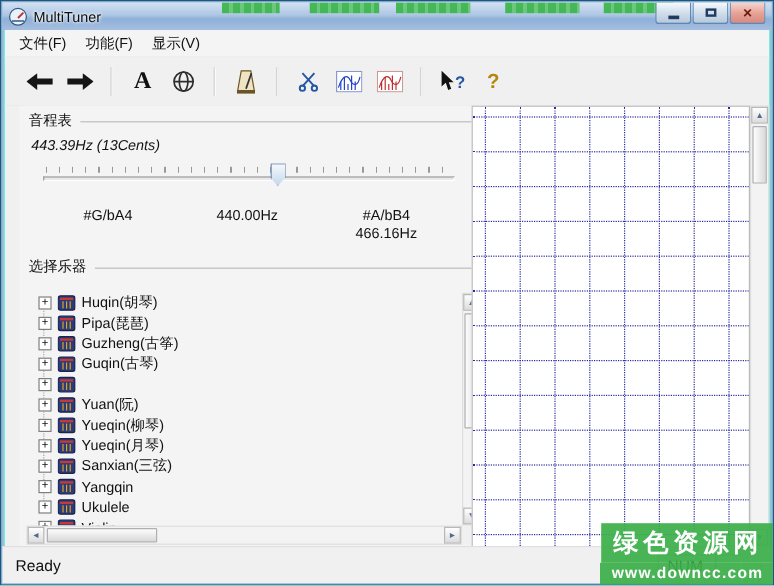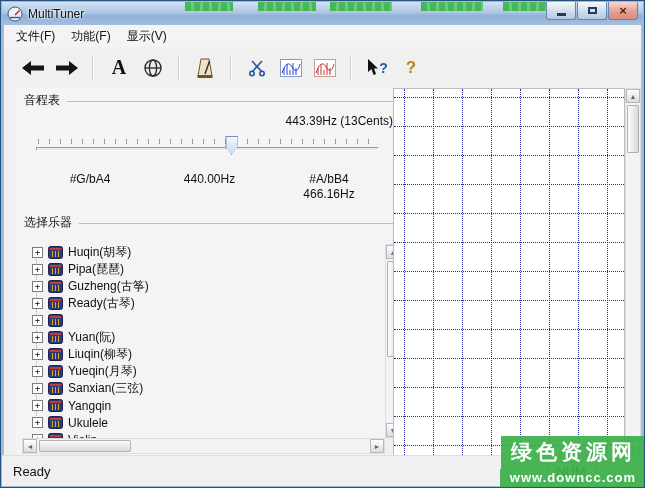--- a/index.html
+++ b/index.html
@@ -39,30 +39,30 @@
   .q-blue{font-size:14px;font-weight:bold;color:#2456a4;}
   .q-gold{font-size:17px;font-weight:bold;color:#b8860b;}
 
   
   .client{position:absolute;left:3px;right:3px;top:87px;bottom:31px;background:#f0f0f0;}
   .left-panel{position:absolute;left:0;top:0;bottom:0;width:387px;background:#f4f4f4;margin-left:12px;}
   .group-header{position:absolute;left:8px;right:6px;display:flex;align-items:center;gap:7px;}
   .group-header .rule{flex:1;height:1px;background:#bdbdbd;margin-top:2px;}
 
   .slider-block{position:absolute;left:10px;right:10px;top:26px;height:48px;}
-  .slider-value{position:absolute;left:0;right:0;top:0;text-align:right;}
+  .slider-value{position:absolute;left:0;right:0;top:0;text-align:left;font-style:italic;}
   .ticks{position:absolute;left:12px;right:16px;top:25px;height:5px;
          background:repeating-linear-gradient(to right,#9a9a9a 0 1px,transparent 1px 11px);}
   .track{position:absolute;left:10px;right:14px;top:33px;height:2px;background:#e9e9e9;
          border:1px solid #9d9d9d;border-bottom-color:#fff;border-right-color:#fff;}
   .thumb{position:absolute;top:22px;width:11px;height:17px;transform:translateX(-50%);
          background:linear-gradient(#f4f8fc,#c6d8ec);border:1px solid #7191b5;
          clip-path:polygon(0 0,100% 0,100% 62%,50% 100%,0 62%);}
 
-  .note-row{position:absolute;left:10px;right:10px;top:84px;display:flex;justify-content:space-between;padding:0 6px;}
+  .note-row{position:absolute;left:10px;right:10px;top:84px;display:flex;padding:0 6px;}
   .note-col{width:116px;text-align:center;line-height:15px;}
 
   .tree-wrap{position:absolute;left:6px;right:2px;top:156px;bottom:2px;}
   .tree{position:absolute;left:0;top:0;right:16px;bottom:16px;overflow:hidden;}
   .tree::before{content:"";position:absolute;left:14px;top:6px;bottom:12px;border-left:1px dotted #a8a8a8;}
   .tree-row{display:flex;align-items:center;gap:5px;height:17px;padding-left:10px;position:relative;}
   .expander{width:9px;height:9px;border:1px solid #7e7e7e;background:#fff;box-sizing:content-box;
             font-family:"DejaVu Sans Mono",monospace;font-size:9px;line-height:9px;text-align:center;z-index:1;}
   .tree-icon{width:15px;height:15px;display:inline-flex;}
   .tree-label{white-space:nowrap;}
@@ -298,21 +298,21 @@
     <span class="expander">+</span>
     <span class="tree-icon">
       <svg width="15" height="15" viewBox="0 0 15 15">
         <rect x="0.5" y="1.5" width="14" height="12" rx="2" fill="#2b3a78" stroke="#1a2450"></rect>
         <rect x="2" y="3" width="11" height="2" fill="#c23a3a"></rect>
         <line x1="4.5" y1="6" x2="4.5" y2="12" stroke="#e0a520"></line>
         <line x1="7.5" y1="6" x2="7.5" y2="12" stroke="#e0a520"></line>
         <line x1="10.5" y1="6" x2="10.5" y2="12" stroke="#e0a520"></line>
       </svg>
     </span>
-    <span class="tree-label">Ready(古琴)</span>
+    <span class="tree-label">Guqin(古琴)</span>
   </div>
             <div class="tree-row">
     <span class="expander">+</span>
     <span class="tree-icon">
       <svg width="15" height="15" viewBox="0 0 15 15">
         <rect x="0.5" y="1.5" width="14" height="12" rx="2" fill="#2b3a78" stroke="#1a2450"></rect>
         <rect x="2" y="3" width="11" height="2" fill="#c23a3a"></rect>
         <line x1="4.5" y1="6" x2="4.5" y2="12" stroke="#e0a520"></line>
         <line x1="7.5" y1="6" x2="7.5" y2="12" stroke="#e0a520"></line>
         <line x1="10.5" y1="6" x2="10.5" y2="12" stroke="#e0a520"></line>
@@ -336,21 +336,21 @@
     <span class="expander">+</span>
     <span class="tree-icon">
       <svg width="15" height="15" viewBox="0 0 15 15">
         <rect x="0.5" y="1.5" width="14" height="12" rx="2" fill="#2b3a78" stroke="#1a2450"></rect>
         <rect x="2" y="3" width="11" height="2" fill="#c23a3a"></rect>
         <line x1="4.5" y1="6" x2="4.5" y2="12" stroke="#e0a520"></line>
         <line x1="7.5" y1="6" x2="7.5" y2="12" stroke="#e0a520"></line>
         <line x1="10.5" y1="6" x2="10.5" y2="12" stroke="#e0a520"></line>
       </svg>
     </span>
-    <span class="tree-label">Liuqin(柳琴)</span>
+    <span class="tree-label">Yueqin(柳琴)</span>
   </div>
             <div class="tree-row">
     <span class="expander">+</span>
     <span class="tree-icon">
       <svg width="15" height="15" viewBox="0 0 15 15">
         <rect x="0.5" y="1.5" width="14" height="12" rx="2" fill="#2b3a78" stroke="#1a2450"></rect>
         <rect x="2" y="3" width="11" height="2" fill="#c23a3a"></rect>
         <line x1="4.5" y1="6" x2="4.5" y2="12" stroke="#e0a520"></line>
         <line x1="7.5" y1="6" x2="7.5" y2="12" stroke="#e0a520"></line>
         <line x1="10.5" y1="6" x2="10.5" y2="12" stroke="#e0a520"></line>

